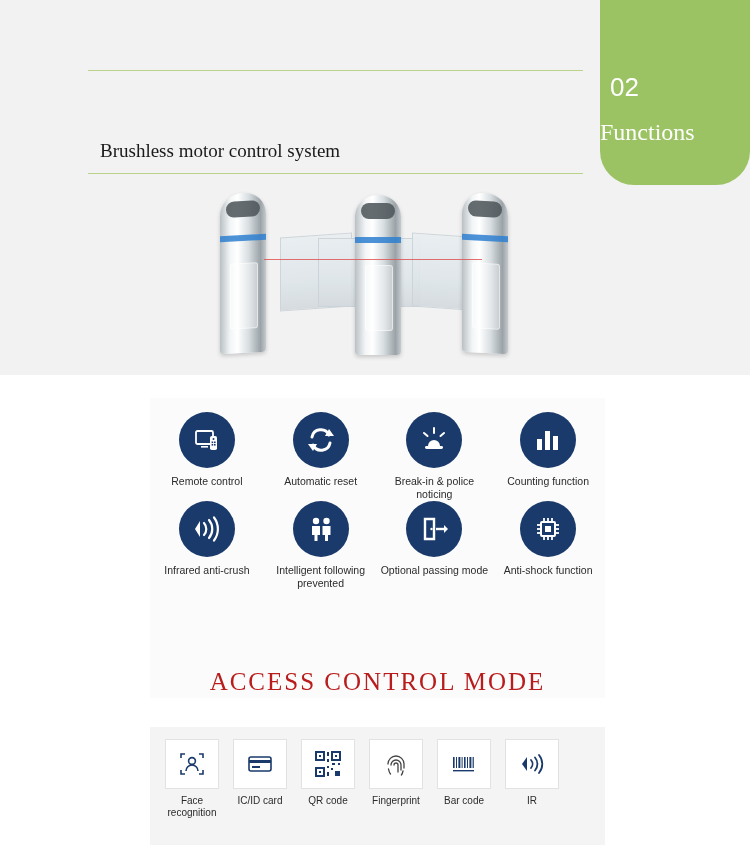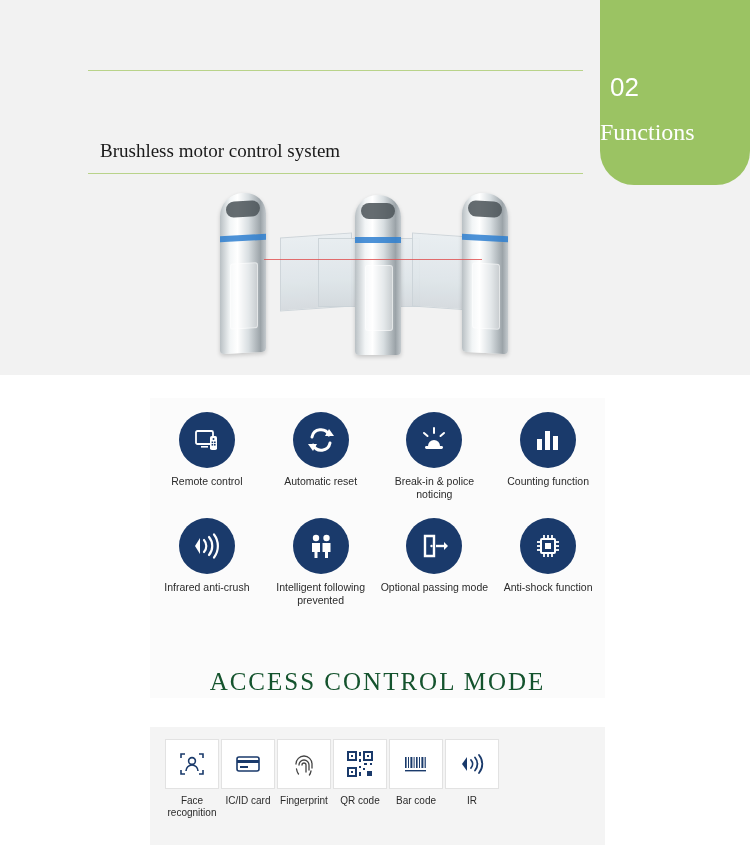--- a/index.html
+++ b/index.html
@@ -104,21 +104,21 @@
 
   
   .mid-panel{
     position:absolute;left:150px;top:398px;width:455px;height:300px;
     background:#fbfbfb;
   }
   .icon-grid{
     position:absolute;left:0;top:14px;width:455px;
     display:grid;
     grid-template-columns:repeat(4,1fr);
-    row-gap:18px;
+    row-gap:1px;
   }
   .icon-cell{
     display:flex;flex-direction:column;align-items:center;
   }
   .circle{
     width:56px;height:56px;border-radius:50%;
     background:#1a3a6b;
     display:flex;align-items:center;justify-content:center;
     color:#ffffff;
   }
@@ -128,31 +128,31 @@
     color:#2b2b2b;text-align:center;
     font-family:"Liberation Sans", sans-serif;
     max-width:115px;
   }
 
   .access-title{
     position:absolute;left:0;top:270px;width:455px;
     text-align:center;
     font-family:"Liberation Serif", serif;
     font-size:25px;letter-spacing:2px;
-    color:#14532d;
+    color:#b91c1c;
   }
 
   
   .modes-band{
     position:absolute;left:150px;top:727px;width:455px;height:118px;
     background:#f4f4f4;
   }
   .modes-row{
     position:absolute;left:14px;top:12px;
-    display:flex;
+    display:flex;gap:12px;
   }
   .mode-cell{
     width:56px;
     display:flex;flex-direction:column;align-items:center;
   }
   .mode-box{
     width:52px;height:48px;background:#ffffff;
     border:1px solid #e2e2e2;
     display:flex;align-items:center;justify-content:center;
   }
@@ -357,33 +357,20 @@
           <rect x="4" y="11" width="22" height="3" fill="#1a3a6b"></rect>
           <rect x="7" y="17" width="8" height="2" fill="#1a3a6b"></rect>
         </svg>
       </div>
       <div class="mode-label">IC/ID
 card</div>
     </div>
 
     <div class="mode-cell">
       <div class="mode-box">
-        <svg width="30" height="30" viewBox="0 0 30 30" fill="none" stroke="#444" stroke-width="1.3" stroke-linecap="round">
-          <path d="M7 15 a8 8 0 0 1 16 0 v4"></path>
-          <path d="M10 16 a5 5 0 0 1 10 0 v5"></path>
-          <path d="M13 16 a2 2 0 0 1 4 0 v7"></path>
-          <path d="M7.5 20 q.5 3 2 5"></path>
-          <path d="M22 22 q-.5 2.5 -1.6 4"></path>
-        </svg>
-      </div>
-      <div class="mode-label">Fingerprint</div>
-    </div>
-
-    <div class="mode-cell">
-      <div class="mode-box">
         <svg width="28" height="28" viewBox="0 0 28 28" fill="#1a3a6b">
           <rect x="2" y="2" width="8" height="8" fill="none" stroke="#1a3a6b" stroke-width="2"></rect>
           <rect x="18" y="2" width="8" height="8" fill="none" stroke="#1a3a6b" stroke-width="2"></rect>
           <rect x="2" y="18" width="8" height="8" fill="none" stroke="#1a3a6b" stroke-width="2"></rect>
           <rect x="5" y="5" width="2" height="2"></rect>
             <rect x="21" y="5" width="2" height="2"></rect>
             <rect x="5" y="21" width="2" height="2"></rect>
           <rect x="13" y="2" width="2" height="4"></rect>
             <rect x="13" y="9" width="2" height="3"></rect>
           <rect x="18" y="13" width="3" height="2"></rect>
@@ -393,20 +380,33 @@
           <rect x="21" y="21" width="5" height="5"></rect>
           <rect x="13" y="22" width="2" height="4"></rect>
         </svg>
       </div>
       <div class="mode-label">QR
 code</div>
     </div>
 
     <div class="mode-cell">
       <div class="mode-box">
+        <svg width="30" height="30" viewBox="0 0 30 30" fill="none" stroke="#444" stroke-width="1.3" stroke-linecap="round">
+          <path d="M7 15 a8 8 0 0 1 16 0 v4"></path>
+          <path d="M10 16 a5 5 0 0 1 10 0 v5"></path>
+          <path d="M13 16 a2 2 0 0 1 4 0 v7"></path>
+          <path d="M7.5 20 q.5 3 2 5"></path>
+          <path d="M22 22 q-.5 2.5 -1.6 4"></path>
+        </svg>
+      </div>
+      <div class="mode-label">Fingerprint</div>
+    </div>
+
+    <div class="mode-cell">
+      <div class="mode-box">
         <svg width="30" height="26" viewBox="0 0 30 26" fill="#1a3a6b">
           <rect x="4" y="6" width="1.6" height="11"></rect>
             <rect x="7" y="6" width="1" height="11"></rect>
           <rect x="9.4" y="6" width="2" height="11"></rect>
             <rect x="12.6" y="6" width="1" height="11"></rect>
           <rect x="15" y="6" width="1.6" height="11"></rect>
             <rect x="18" y="6" width="1" height="11"></rect>
           <rect x="20.4" y="6" width="2" height="11"></rect>
             <rect x="23.6" y="6" width="1.2" height="11"></rect>
           <rect x="4" y="19" width="21" height="1.4"></rect>

